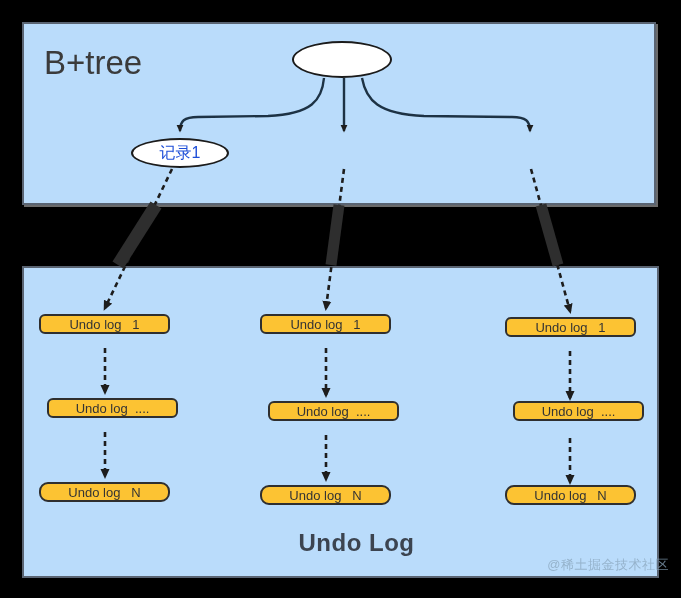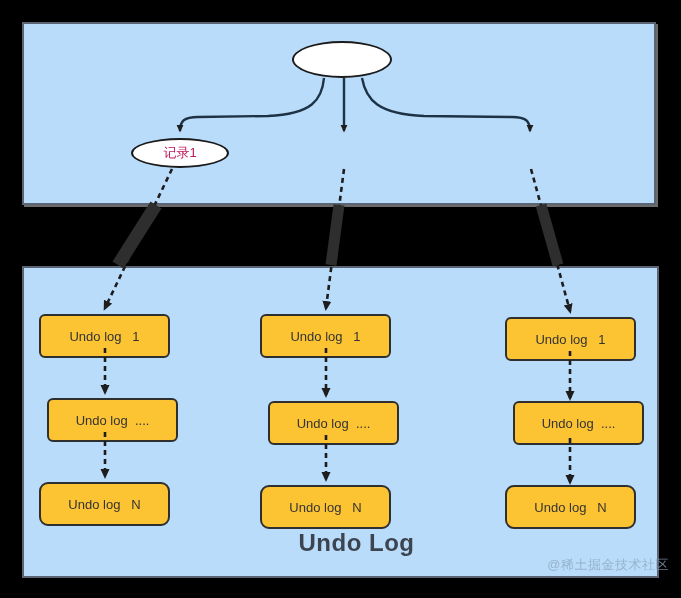--- a/index.html
+++ b/index.html
@@ -59,22 +59,22 @@
   }
   .node-ellipse {
     position: absolute;
     background: #ffffff;
     border: 2px solid #1b1b1b;
     border-radius: 50%;
     box-sizing: border-box;
     display: flex;
     align-items: center;
     justify-content: center;
-    font-size: 13px;
-    color: #be185d;
+    font-size: 16px;
+    color: #1d4ed8;
     white-space: nowrap;
   }
   #root-node {
     left: 292px;
     top: 41px;
     width: 100px;
     height: 37px;
   }
   .rec-node {
     width: 98px;
@@ -91,21 +91,21 @@
     background: #fcc333;
     border: 2px solid #2f2f2f;
     border-radius: 6px;
     box-sizing: border-box;
     display: flex;
     align-items: center;
     justify-content: center;
     font-size: 13px;
     color: #343434;
     white-space: pre;
-    height: 44px;
+    height: 20px;
   }
   .col1 { left: 39px;  width: 131px; }
   .col2 { left: 260px; width: 131px; }
   .col3 { left: 505px; width: 131px; }
   .row1 { top: 314px; }
   .row2 { top: 398px; margin-left: 8px; }
   .row3 { top: 482px; border-radius: 9px; }
   .col3.row1 { top: 317px; }
   .col3.row2 { top: 401px; }
   .col3.row3 { top: 485px; }
@@ -136,20 +136,21 @@
     background: #000000;
   }
 </style>
 </head>
 <body>
 
 <div id="canvas">
 
   <div class="panel" id="btree-panel"></div>
 
+  <div id="btree-title">B+tree</div>
 
   <div class="node-ellipse" id="root-node"></div>
   <div class="node-ellipse rec-node" id="rec-node-1">记录1</div>
 
   <div class="panel" id="undo-panel"></div>
 
   <div class="log-box col1 row1">Undo log   1</div>
   <div class="log-box col1 row2">Undo log  ....</div>
   <div class="log-box col1 row3">Undo log   N</div>
 

